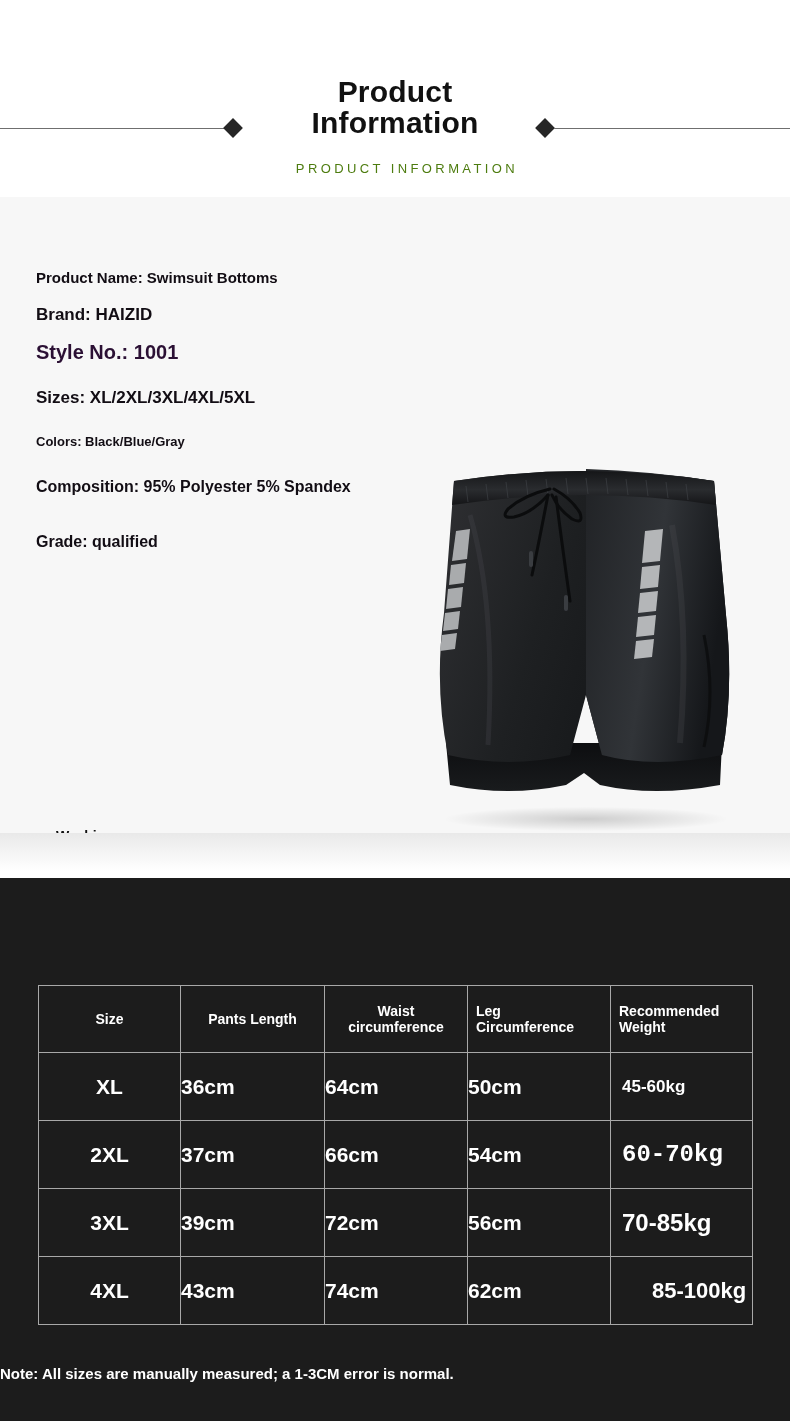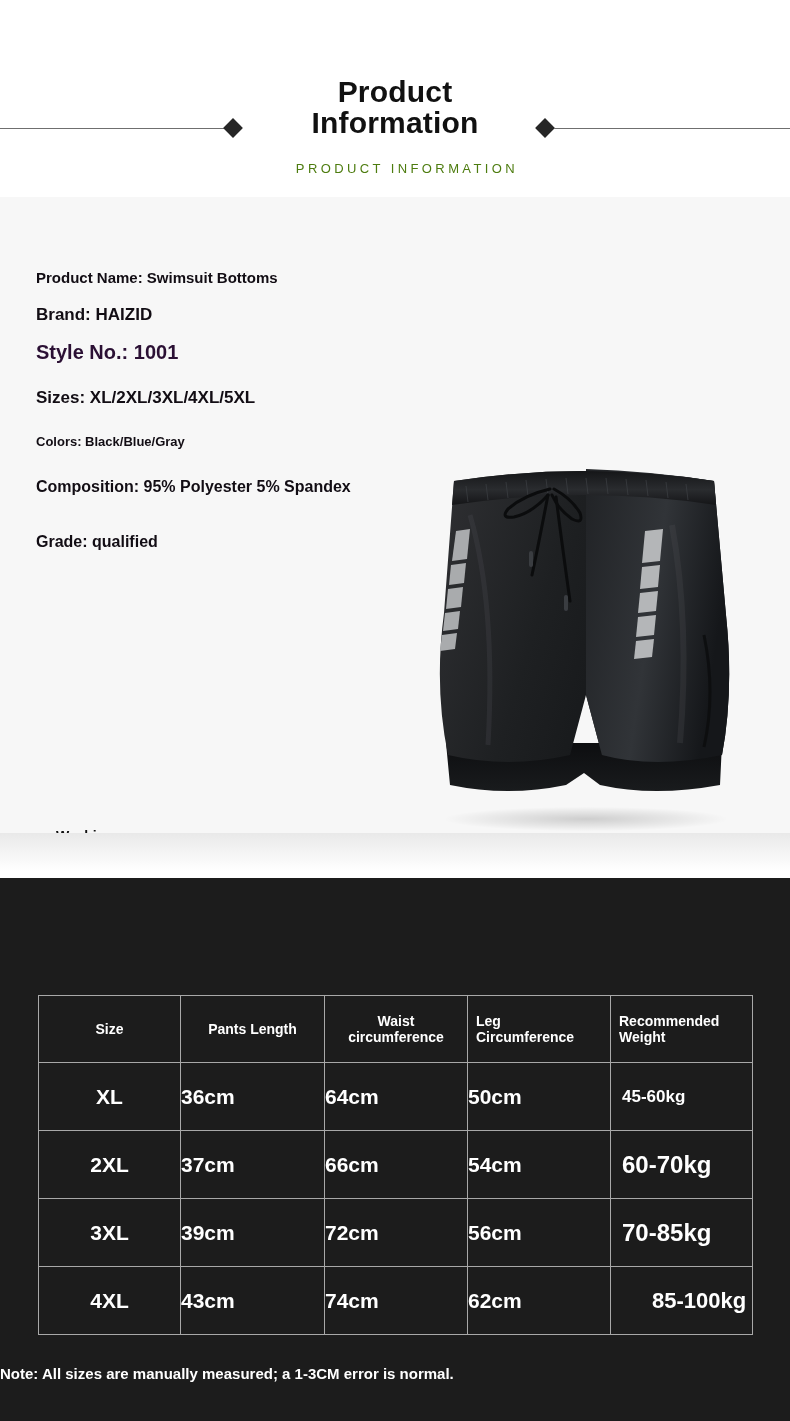--- a/index.html
+++ b/index.html
@@ -95,21 +95,21 @@
     text-align: center; color: #ffffff;
   }
   .chart-title-inner {
     display: inline-block; text-align: left;
     font-size: 22px; font-weight: 700; line-height: 26px;
     font-family: "Liberation Sans Narrow", "Liberation Sans", sans-serif;
   }
   .chart-title-inner span { display: block; }
 
   table.size-table {
-    position: absolute; top: 117px; left: 38px;
+    position: absolute; top: 107px; left: 38px;
     width: 714px; border-collapse: collapse;
     table-layout: fixed;
   }
   table.size-table td, table.size-table th {
     border: 1px solid #a8a8a8;
     color: #ffffff;
     font-weight: 700;
     font-family: "Liberation Sans Narrow", "Liberation Sans", sans-serif;
   }
   table.size-table th { height: 67px; font-size: 14px; padding: 0 8px; }
@@ -117,21 +117,21 @@
   th.c-size  { width: 142px; text-align: center; font-size: 17px; }
   th.c-len   { width: 144px; text-align: center; font-size: 15px; }
   th.c-waist { width: 143px; text-align: center; font-size: 15px; }
   th.c-leg   { width: 143px; text-align: left; font-size: 14px; }
   th.c-wt    { width: 142px; text-align: left; font-size: 13px; }
 
   td.v-size  { text-align: center; font-size: 21px; font-weight: 400; }
   td.v-num   { text-align: left; font-size: 21px; font-weight: 400; }
   td.v-wt    { text-align: left; padding-left: 11px; font-weight: 700; }
   td.v-wt.sz0 { font-size: 17px; }
-  td.v-wt.sz1 { font-size: 24px; }
+  td.v-wt.sz1 { font-size: 24px; font-family: Liberation Mono, monospace; }
   td.v-wt.sz2 { font-size: 24px; }
   td.v-wt.sz3 { font-size: 22px; padding-left: 41px; }
 
   .chart-note {
     position: absolute; top: 487px; left: 0; width: 790px;
     color: #ffffff; font-size: 15px; font-weight: 700;
     font-family: "Liberation Sans Narrow", "Liberation Sans", sans-serif;
   }
 </style>
 </head>

